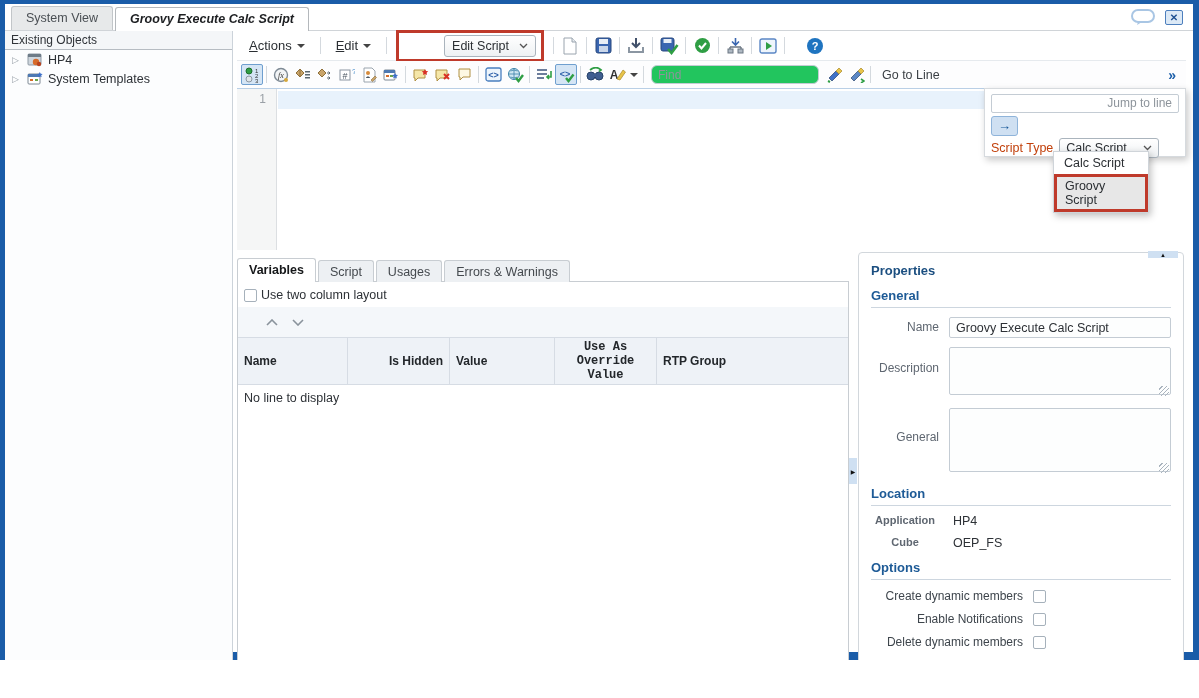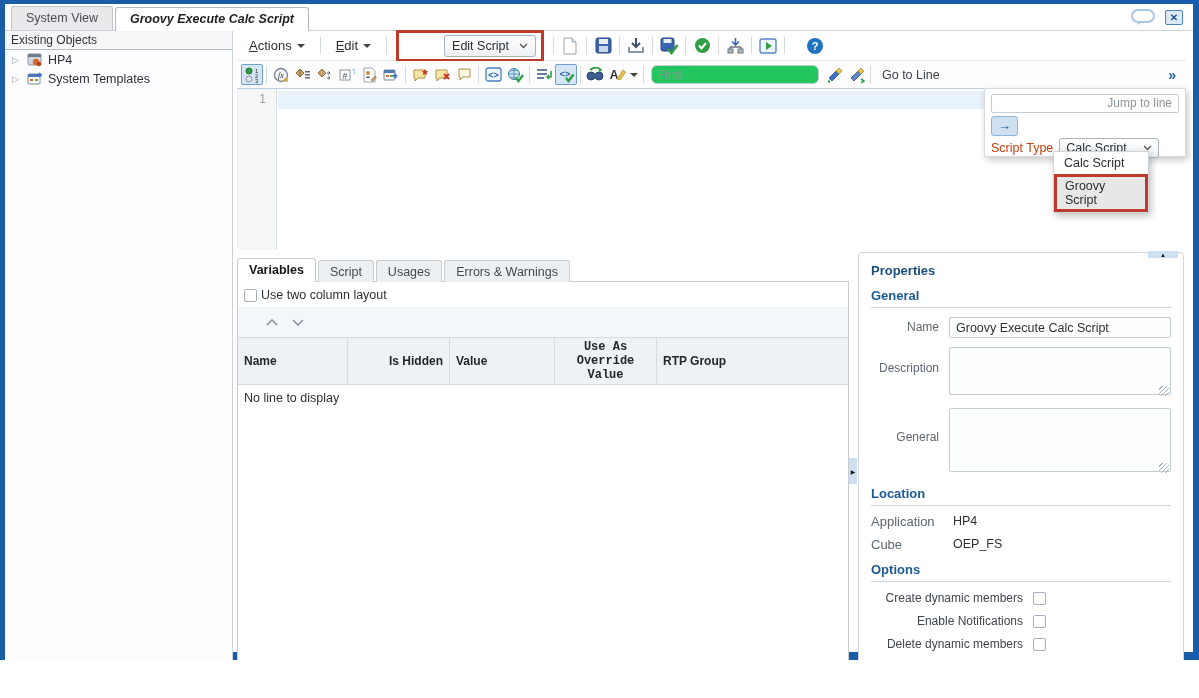--- a/index.html
+++ b/index.html
@@ -106,21 +106,21 @@
   .frow { display:flex; margin-top:9px; gap:10px; }
   .flabel { width:68px; text-align:right; font-size:12px; color:#5f6771; padding-top:3px; flex:none; }
   .fin { flex:1; height:21px; border:1px solid #c4ccd4; border-radius:2px; background:#fdfefe; font-size:12.5px; color:#2d3136;
          padding:0 6px; font-family:"Liberation Sans",sans-serif; }
   .ta-wrap { flex:1; position:relative; }
   .fta { width:100%; border:1px solid #c4ccd4; border-radius:2px; background:#fdfefe; resize:none;
          font-family:"Liberation Sans",sans-serif; }
   .grip { position:absolute; right:2px; bottom:3px; width:10px; height:10px;
           background:repeating-linear-gradient(135deg, transparent 0 2px, #aab4be 2px 3px); cursor:se-resize; }
   .lrow { display:flex; gap:14px; margin-top:8px; font-size:12.5px; }
-  .llabel { width:68px; text-align:left; color:#5f6771; font-size:13px; flex:none; }
+  .llabel { width:68px; text-align:center; color:#5f6771; font-size:11px; flex:none;font-weight:bold; }
   .lvalue { color:#2d3136; }
   .orow { display:flex; align-items:center; gap:10px; margin-top:9px; }
   .olabel { width:152px; text-align:right; font-size:12px; color:#3e454c; flex:none; }
 
   svg { display:block; }
 </style>
 </head>
 <body>
 
 <div class="canvas">

